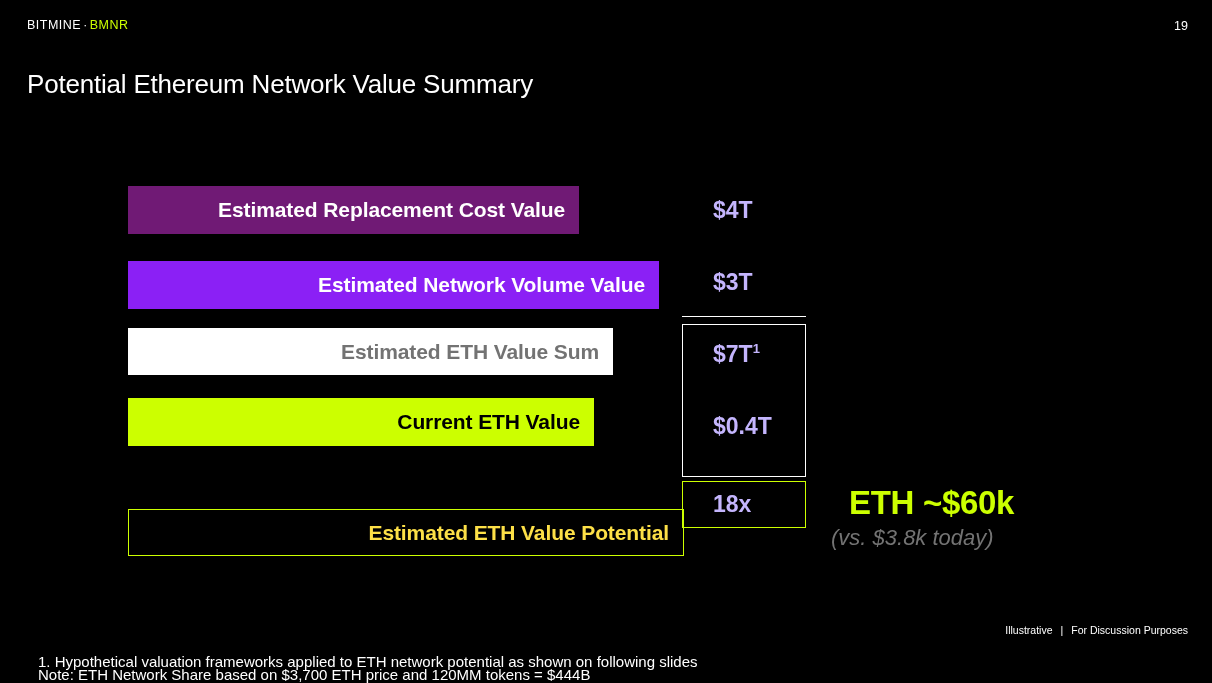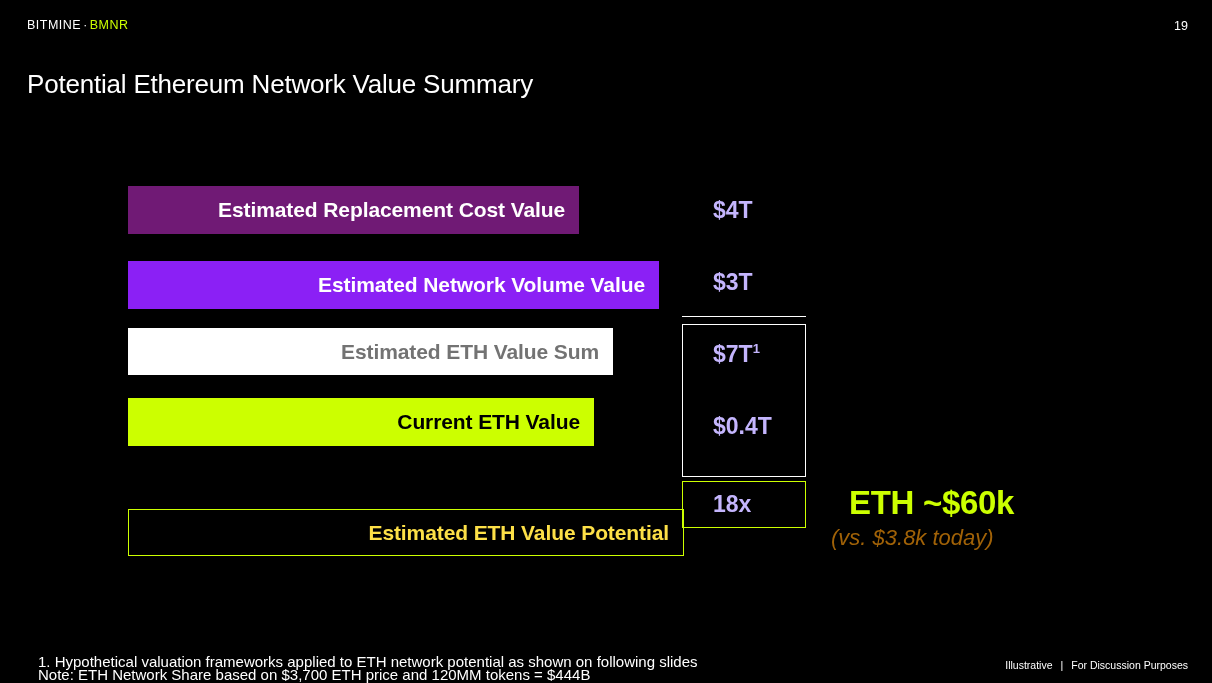--- a/index.html
+++ b/index.html
@@ -73,32 +73,32 @@
     border:1.5px solid #ccff00;box-sizing:border-box;
   }
 
   
   .callout{
     position:absolute;left:849px;top:484px;
     font-size:33px;font-weight:bold;color:#ccff00;letter-spacing:-0.3px;
   }
   .callout-sub{
     position:absolute;left:831px;top:525px;
-    font-size:22px;font-style:italic;color:#a16207;
+    font-size:22px;font-style:italic;color:#737373;
   }
 
   
   .fn{
     position:absolute;left:38px;font-size:15px;color:#ffffff;font-weight:400;
   }
   .fn1{top:653px;}
   .fn2{top:666px;}
 
   .foot-right{
-    position:absolute;right:24px;top:659px;font-size:10.5px;color:#ffffff;
+    position:absolute;right:24px;top:624px;font-size:10.5px;color:#ffffff;
     display:flex;gap:8px;align-items:center;
   }
   .foot-right .sep{color:#ffffff;}
 </style>
 </head>
 <body>
 
 <div class="slide">
 
   <div class="brand">

